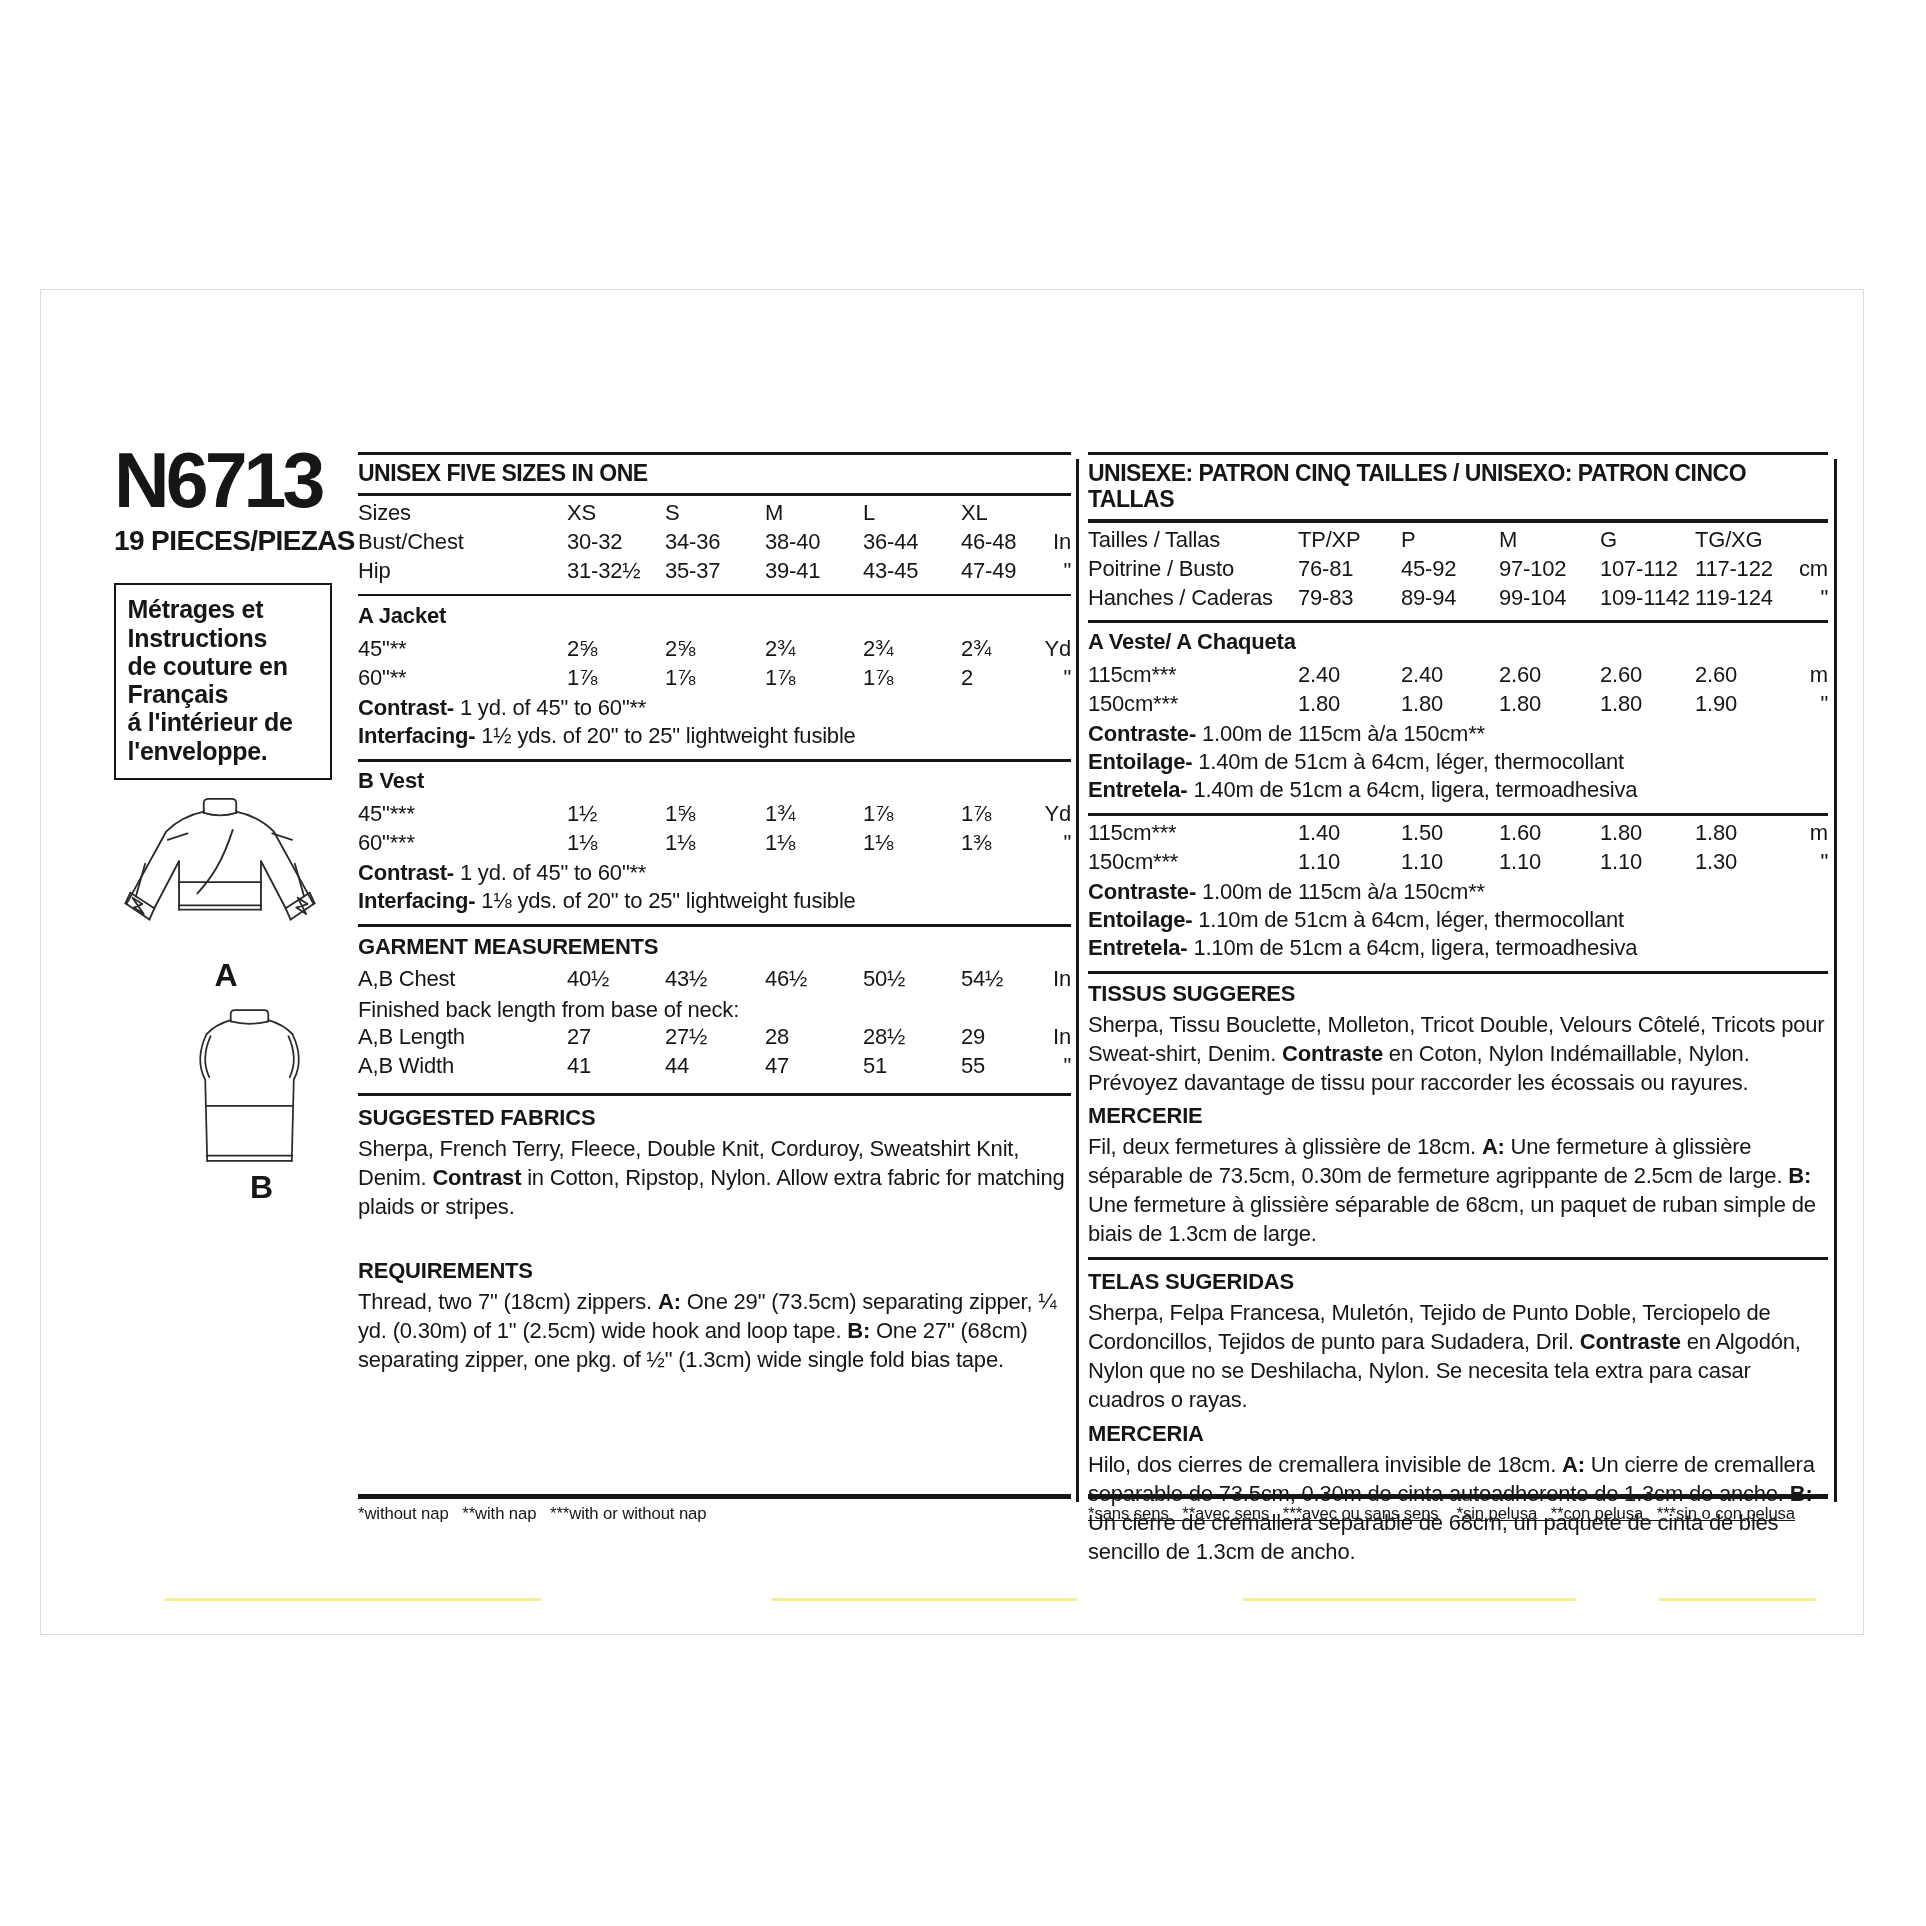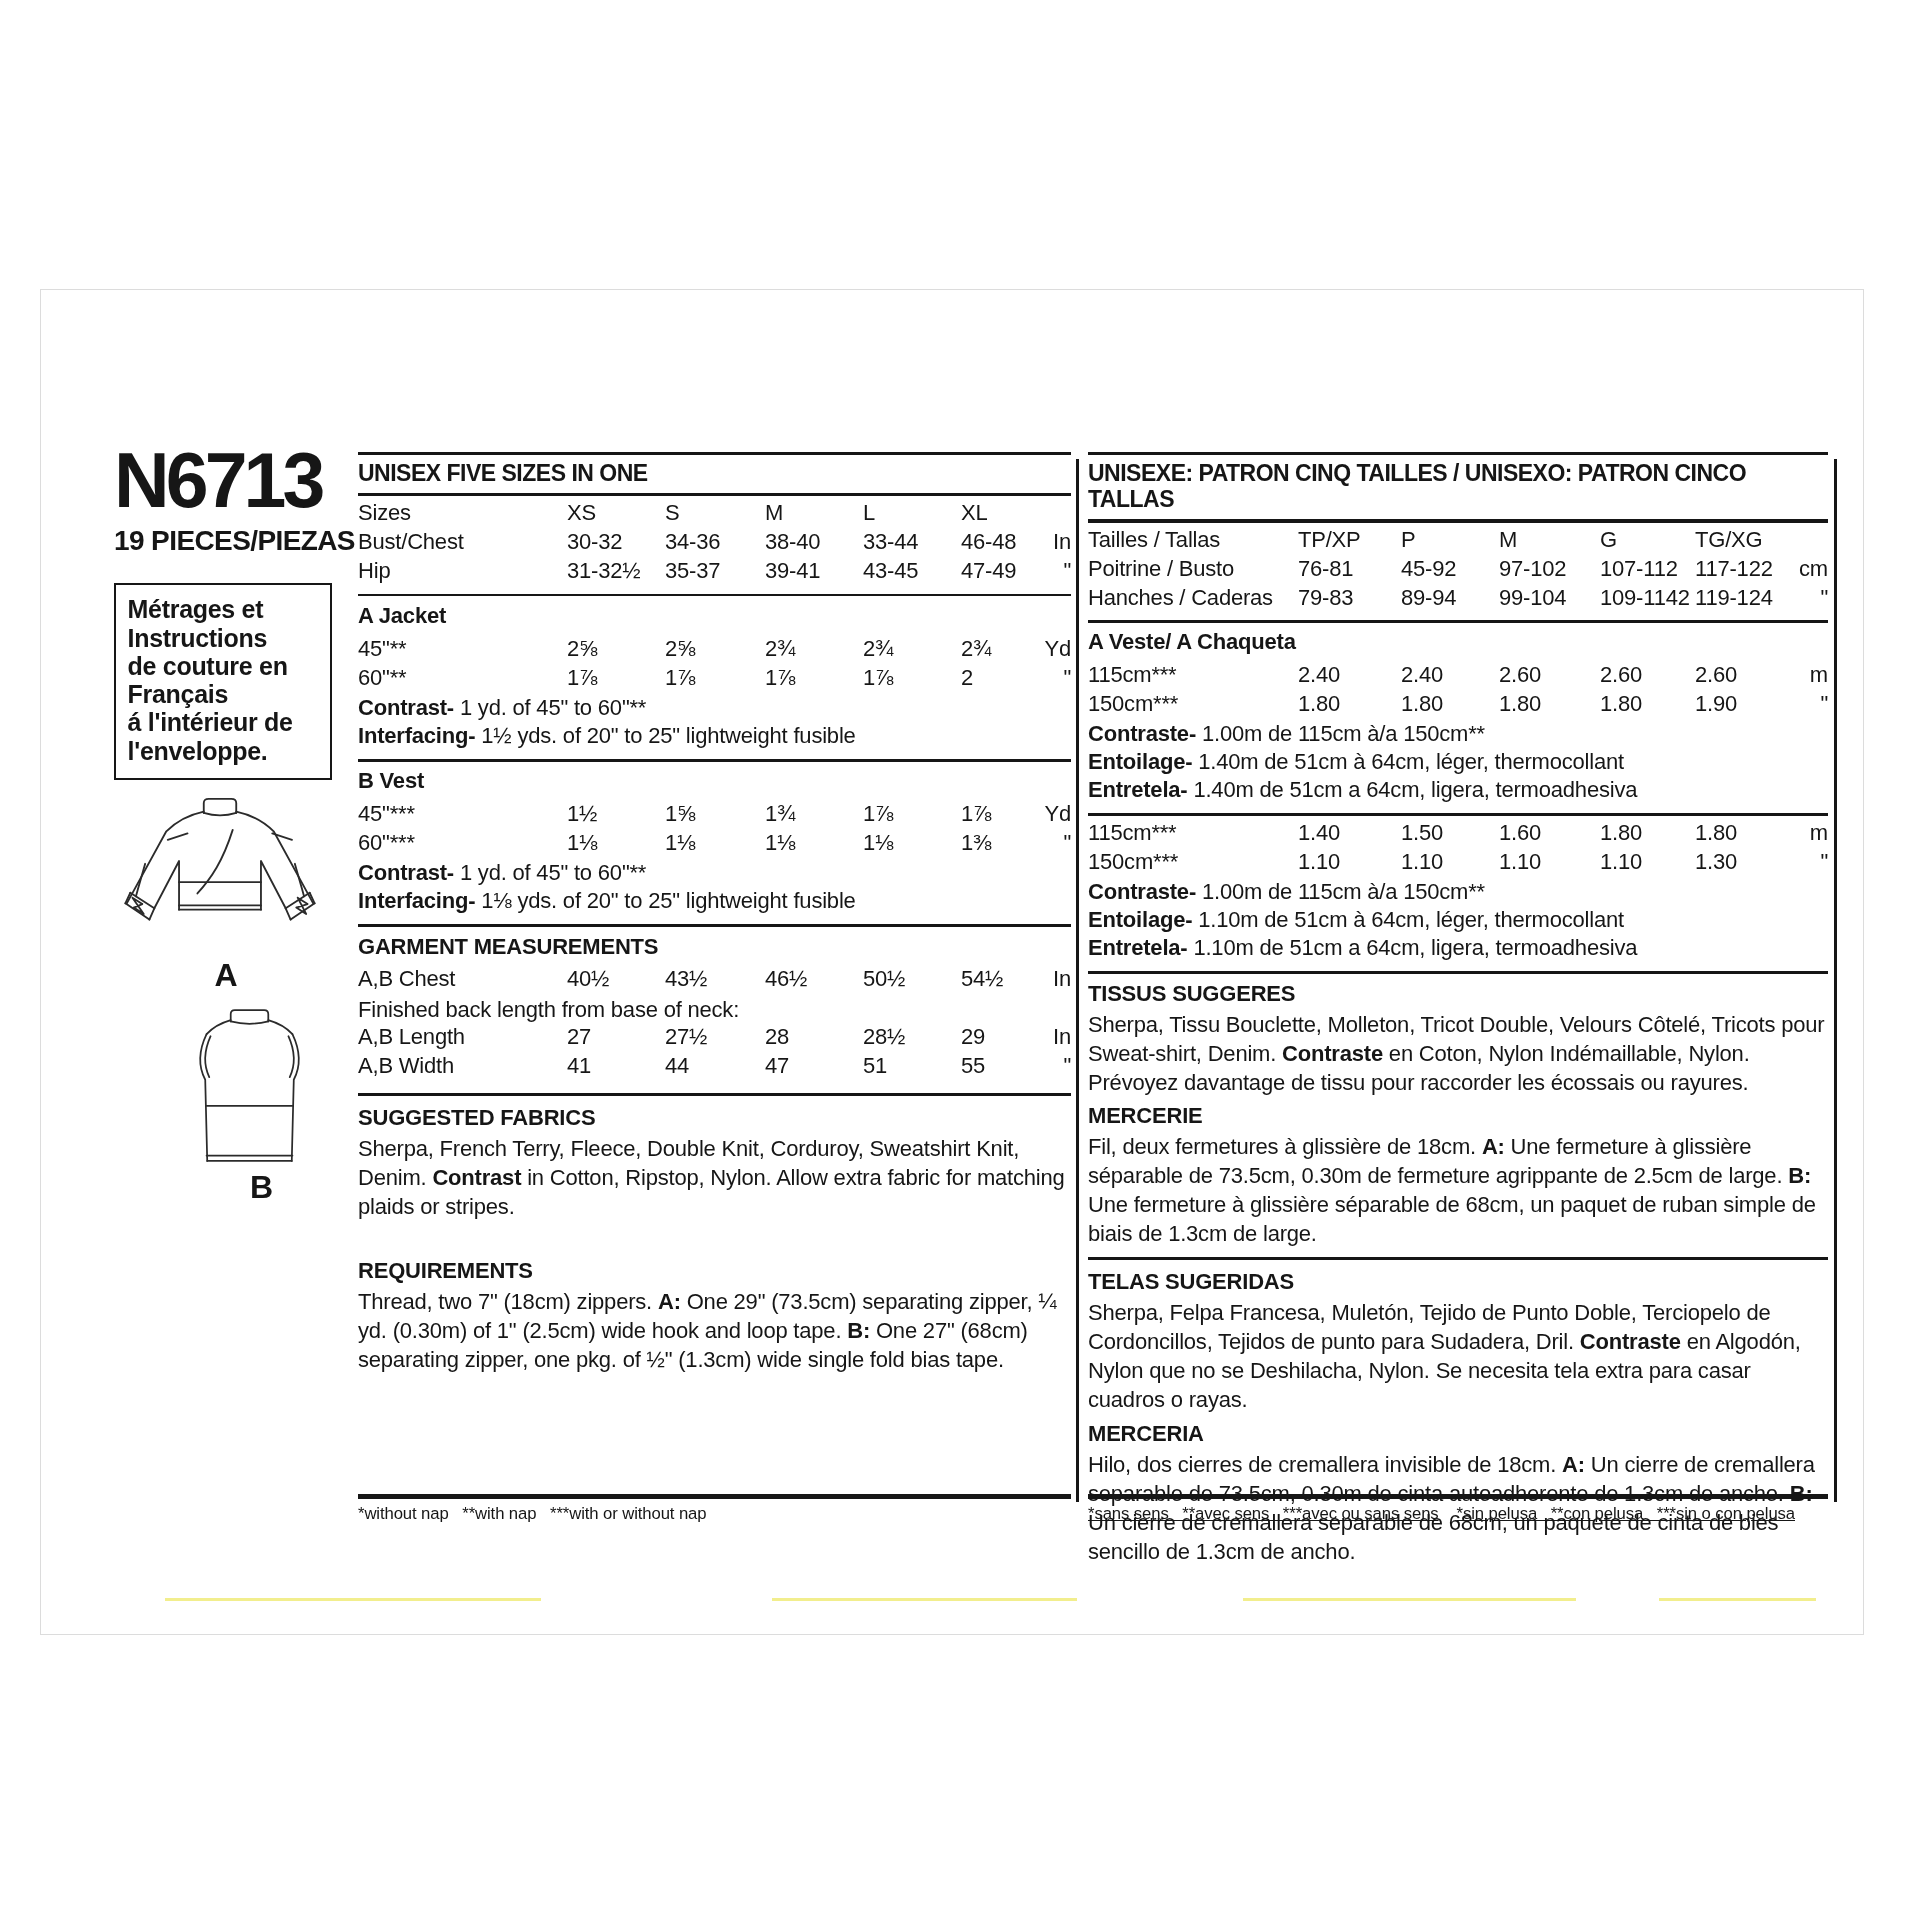--- a/index.html
+++ b/index.html
@@ -129,21 +129,21 @@
             <div class="tcell">M</div>
             <div class="tcell">L</div>
             <div class="tcell">XL</div>
             <div class="tcell tunit"></div>
           </div>
           <div class="trow">
             <div class="tcell tlabel">Bust/Chest</div>
             <div class="tcell">30-32</div>
             <div class="tcell">34-36</div>
             <div class="tcell">38-40</div>
-            <div class="tcell">33-44</div>
+            <div class="tcell">36-44</div>
             <div class="tcell">46-48</div>
             <div class="tcell tunit">In</div>
           </div>
           <div class="trow">
             <div class="tcell tlabel">Hip</div>
             <div class="tcell">31-32½</div>
             <div class="tcell">35-37</div>
             <div class="tcell">39-41</div>
             <div class="tcell">43-45</div>
             <div class="tcell">47-49</div>

